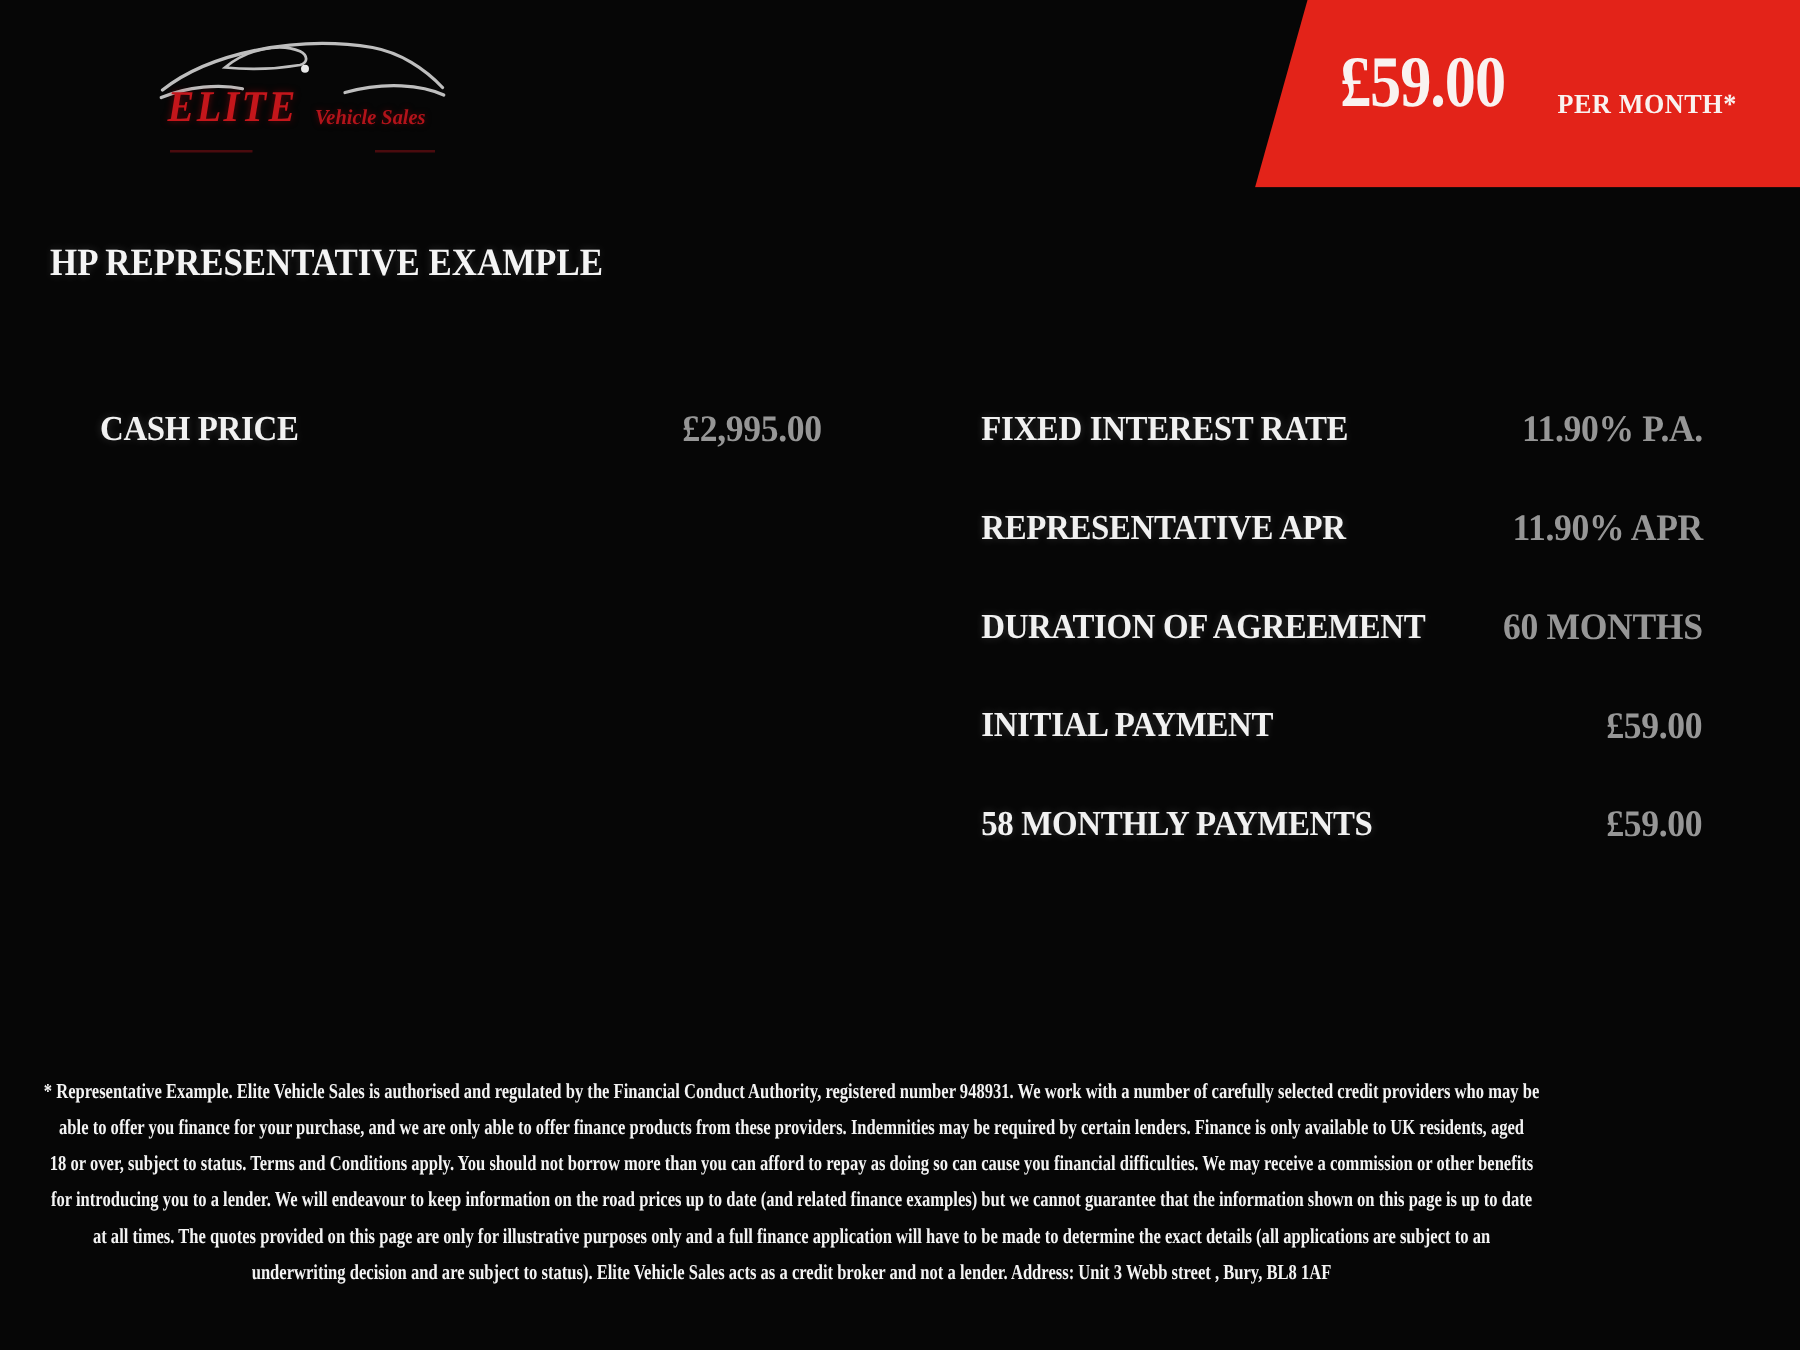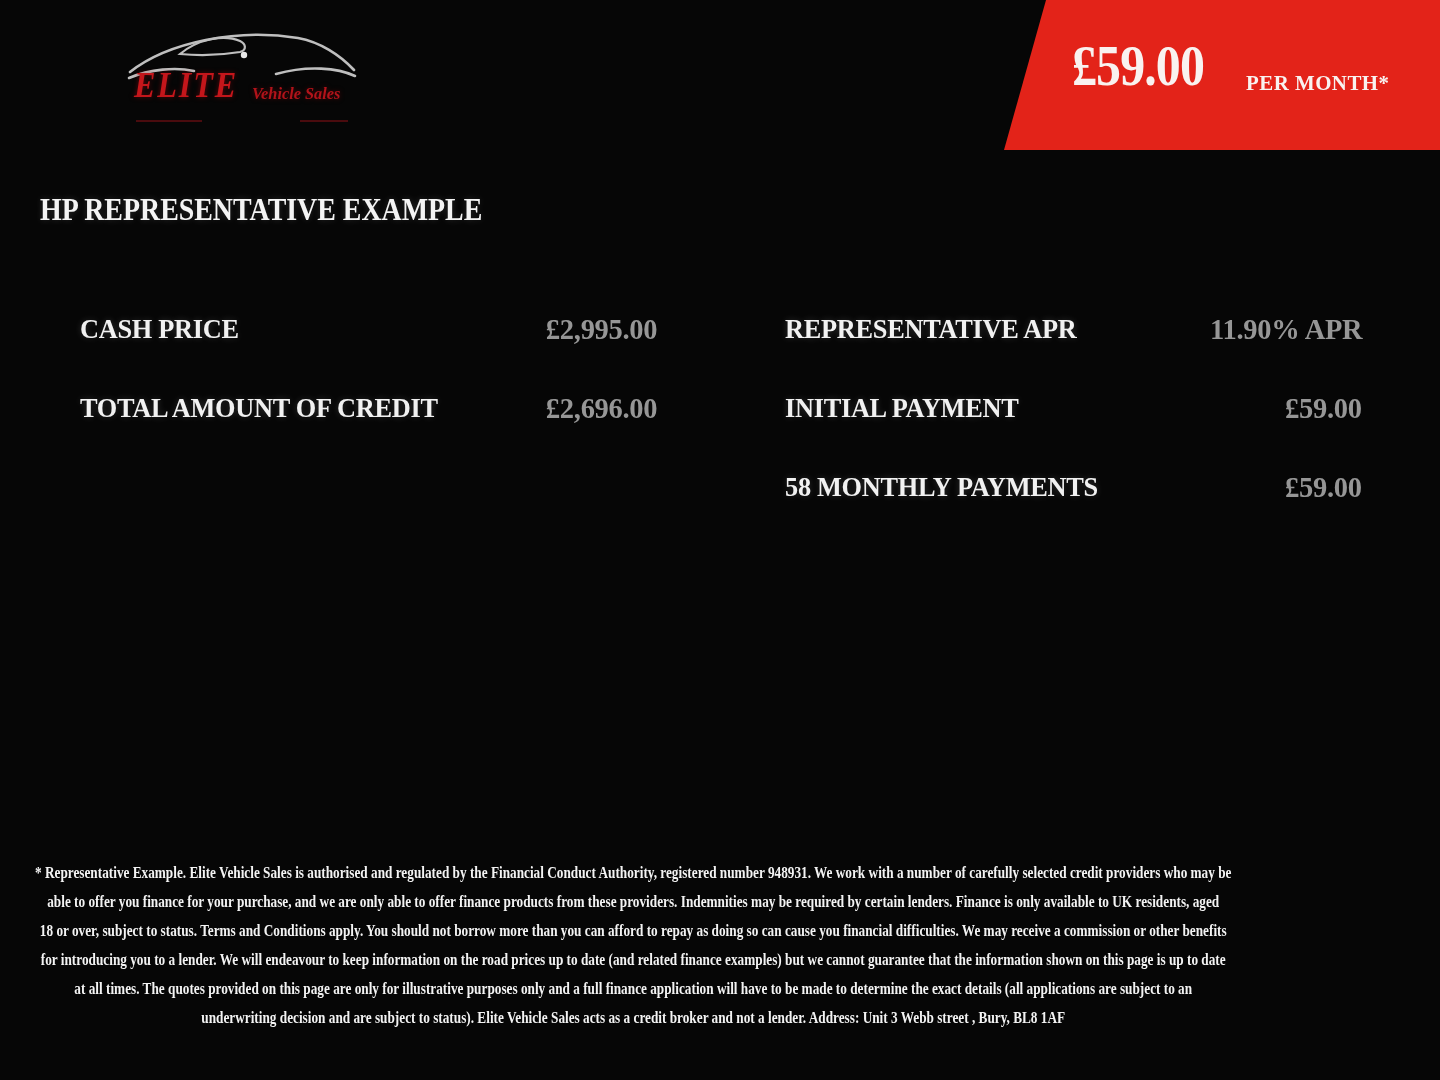--- a/index.html
+++ b/index.html
@@ -35,21 +35,21 @@
     position:absolute;left:246px;top:70px;font-size:22px;font-weight:bold;color:#f9f2f0;
     white-space:nowrap;transform:scaleX(.95);transform-origin:0 0;letter-spacing:.5px;
   }
   
   .heading{
     position:absolute;left:40px;top:192px;font-size:31px;font-weight:bold;color:#f4f4f4;
     white-space:nowrap;transform:scaleX(.9);transform-origin:0 0;
     text-shadow:0 0 8px rgba(255,255,255,.16);
   }
   
-  .fcol{position:absolute;top:289px;}
+  .fcol{position:absolute;top:304px;}
   .fcol.left{left:80px;width:577px;}
   .fcol.right{left:785px;width:577px;}
   .frow{height:79px;display:flex;align-items:center;justify-content:space-between;}
   .flabel{
     font-size:28px;font-weight:bold;color:#f1f1f1;white-space:nowrap;letter-spacing:-.3px;
     display:inline-block;transform:scaleX(.94);transform-origin:0 50%;
     text-shadow:0 0 8px rgba(255,255,255,.18);
   }
   .fvalue{
     font-size:30px;font-weight:bold;color:#969696;white-space:nowrap;letter-spacing:-.3px;
@@ -88,30 +88,34 @@
     <span class="banner-suffix">PER MONTH*</span>
   </div>
 
   <div class="heading">HP REPRESENTATIVE EXAMPLE</div>
 
   <div class="fcol left">
     <div class="frow">
       <span class="flabel">CASH PRICE</span>
       <span class="fvalue">£2,995.00</span>
     </div>
-    <div class="frow">
-      <span class="flabel">TOTAL AMOUNT OF CREDIT</span>
-      <span class="fvalue">£2,696.00</span>
-    </div>
   </div>
 
   <div class="fcol right">
     <div class="frow">
+      <span class="flabel">FIXED INTEREST RATE</span>
+      <span class="fvalue">11.90% P.A.</span>
+    </div>
+    <div class="frow">
       <span class="flabel">REPRESENTATIVE APR</span>
       <span class="fvalue">11.90% APR</span>
+    </div>
+    <div class="frow">
+      <span class="flabel">DURATION OF AGREEMENT</span>
+      <span class="fvalue">60 MONTHS</span>
     </div>
     <div class="frow">
       <span class="flabel">INITIAL PAYMENT</span>
       <span class="fvalue">£59.00</span>
     </div>
     <div class="frow">
       <span class="flabel">58 MONTHLY PAYMENTS</span>
       <span class="fvalue">£59.00</span>
     </div>
   </div>

